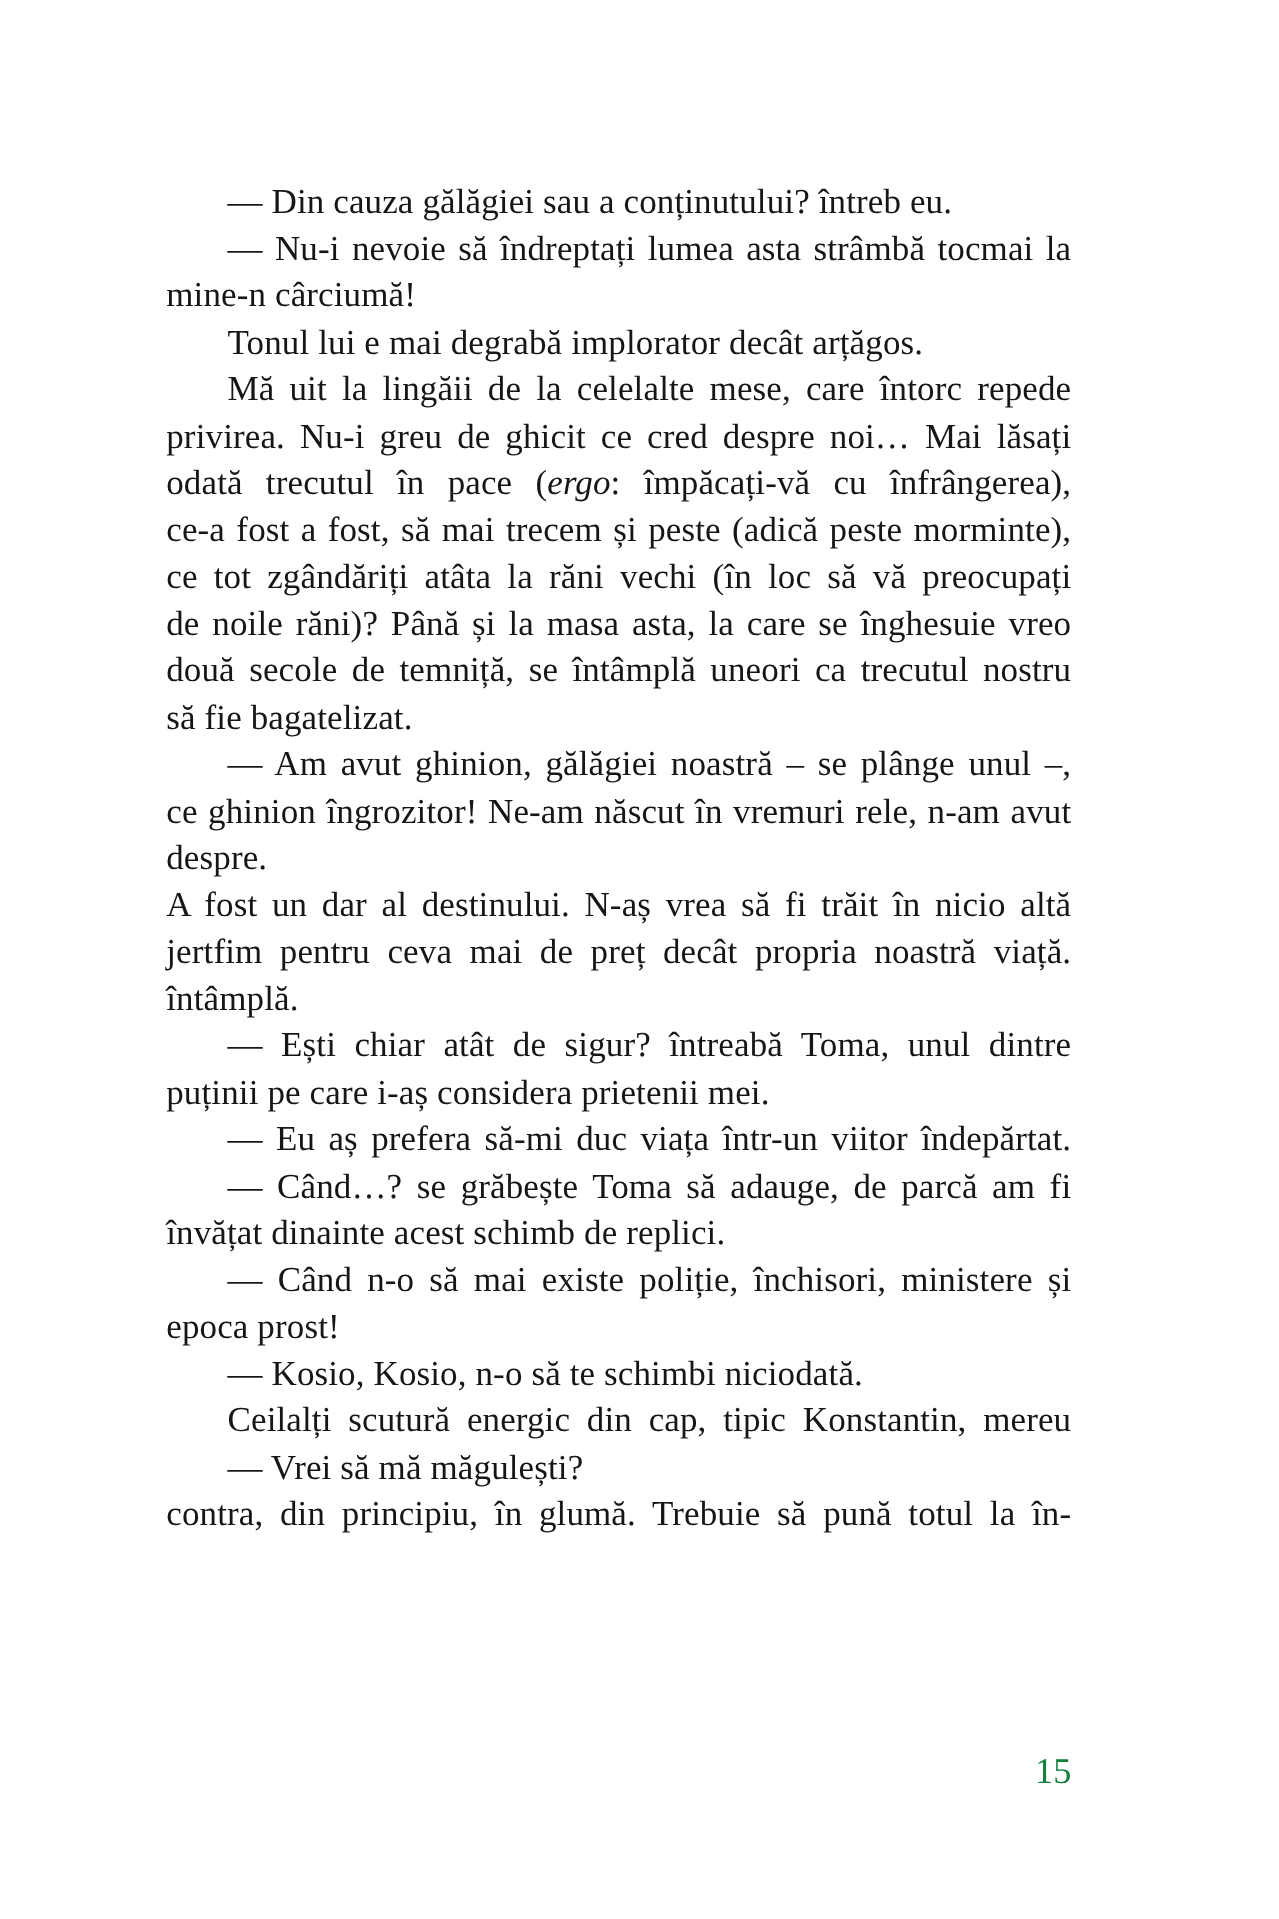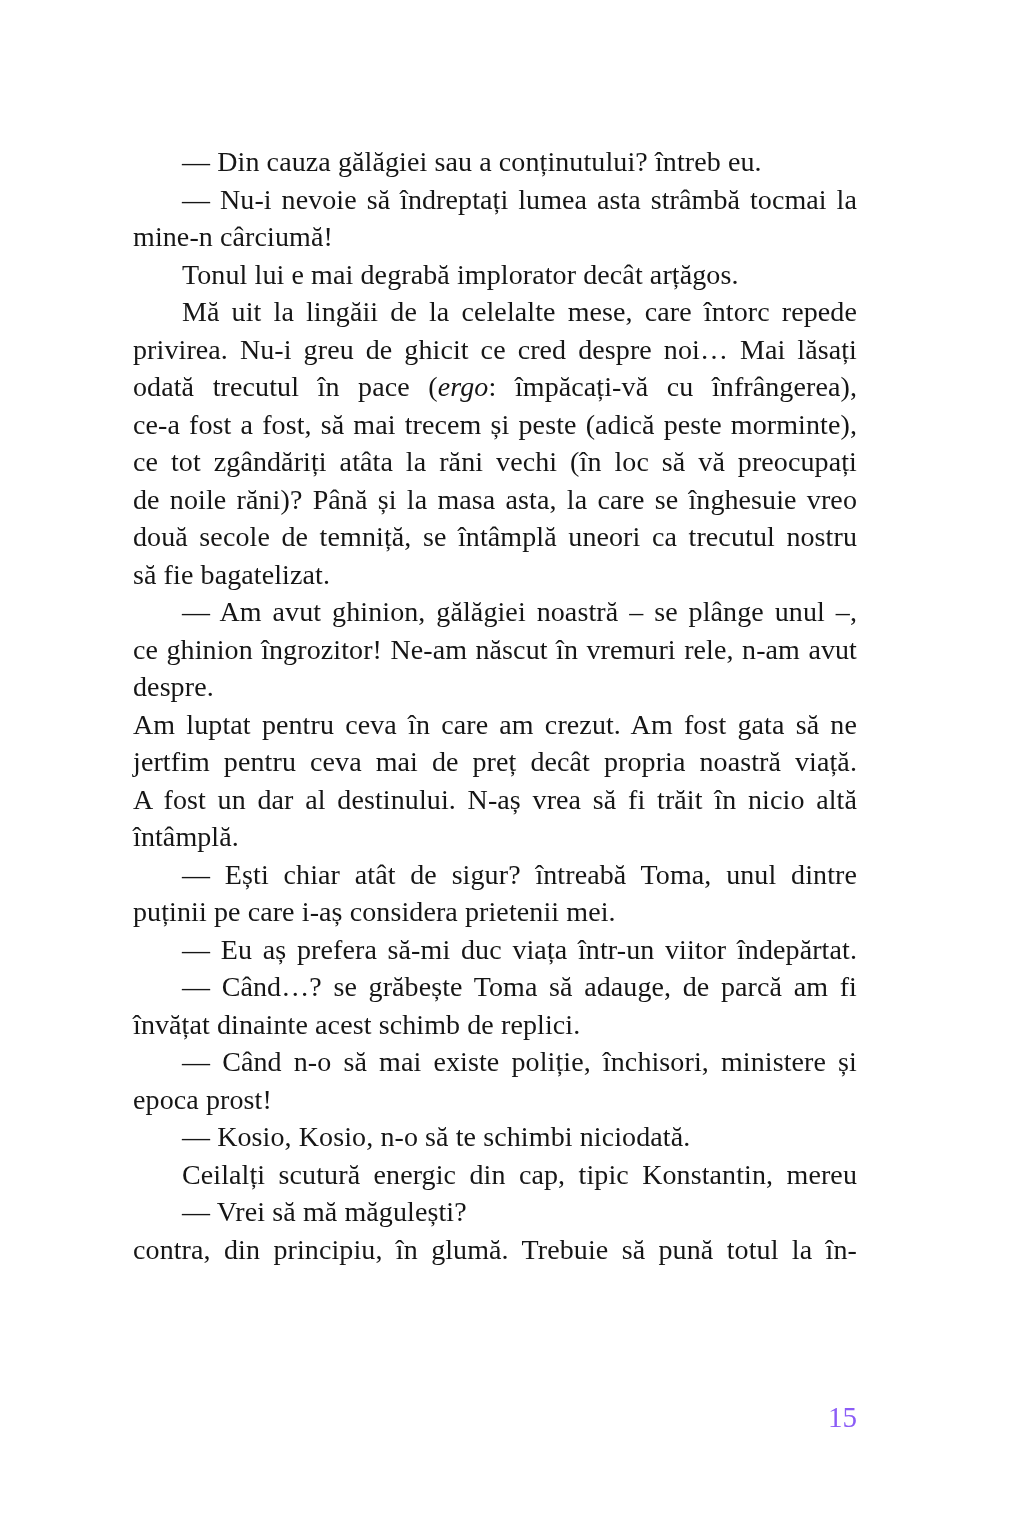--- a/index.html
+++ b/index.html
@@ -41,21 +41,21 @@
   .line.indent { padding-left: 49px; }
   .seg.italic { font-style: italic; }
   .folio {
     position: absolute;
     left: 133px;
     top: 1399px;
     width: 724px;
     text-align: right;
     font-size: 29px;
     line-height: 37.5px;
-    color: #8b5cf6;
+    color: #15803d;
   }
 </style>
 </head>
 <body>
 
 <div class="page">
   <main class="text-block" id="text-block">
       <div class="line indent end"><span class="seg">— Din cauza gălăgiei sau a conținutului? întreb eu.</span></div>
       <div class="line indent justified"><span class="seg">— Nu-i nevoie să îndreptați lumea asta strâmbă tocmai la</span></div>
       <div class="line end"><span class="seg">mine-n cârciumă!</span></div>
@@ -64,23 +64,22 @@
       <div class="line justified"><span class="seg">privirea. Nu-i greu de ghicit ce cred despre noi… Mai lăsați</span></div>
       <div class="line justified"><span class="seg">odată trecutul în pace (</span><span class="seg italic">ergo</span><span class="seg">: împăcați-vă cu înfrângerea),</span></div>
       <div class="line justified"><span class="seg">ce-a fost a fost, să mai trecem și peste (adică peste morminte),</span></div>
       <div class="line justified"><span class="seg">ce tot zgândăriți atâta la răni vechi (în loc să vă preocupați</span></div>
       <div class="line justified"><span class="seg">de noile răni)? Până și la masa asta, la care se înghesuie vreo</span></div>
       <div class="line justified"><span class="seg">două secole de temniță, se întâmplă uneori ca trecutul nostru</span></div>
       <div class="line end"><span class="seg">să fie bagatelizat.</span></div>
       <div class="line indent justified"><span class="seg">— Am avut ghinion, gălăgiei noastră – se plânge unul –,</span></div>
       <div class="line justified"><span class="seg">ce ghinion îngrozitor! Ne-am născut în vremuri rele, n-am avut</span></div>
       <div class="line end"><span class="seg">despre.</span></div>
-      <div class="line justified"><span class="seg">Am luptat pentru ceva în care am crezut. Am fost gata să ne</span></div>
+      <div class="line justified"><span class="seg">A fost un dar al destinului. N-aș vrea să fi trăit în nicio altă</span></div>
       <div class="line justified"><span class="seg">jertfim pentru ceva mai de preț decât propria noastră viață.</span></div>
-      <div class="line justified"><span class="seg">A fost un dar al destinului. N-aș vrea să fi trăit în nicio altă</span></div>
       <div class="line end"><span class="seg">întâmplă.</span></div>
       <div class="line indent justified"><span class="seg">— Ești chiar atât de sigur? întreabă Toma, unul dintre</span></div>
       <div class="line end"><span class="seg">puținii pe care i-aș considera prietenii mei.</span></div>
       <div class="line indent justified"><span class="seg">— Eu aș prefera să-mi duc viața într-un viitor îndepărtat.</span></div>
       <div class="line indent justified"><span class="seg">— Când…? se grăbește Toma să adauge, de parcă am fi</span></div>
       <div class="line end"><span class="seg">învățat dinainte acest schimb de replici.</span></div>
       <div class="line indent justified"><span class="seg">— Când n-o să mai existe poliție, închisori, ministere și</span></div>
       <div class="line end"><span class="seg">epoca prost!</span></div>
       <div class="line indent end"><span class="seg">— Kosio, Kosio, n-o să te schimbi niciodată.</span></div>
       <div class="line indent justified"><span class="seg">Ceilalți scutură energic din cap, tipic Konstantin, mereu</span></div>

